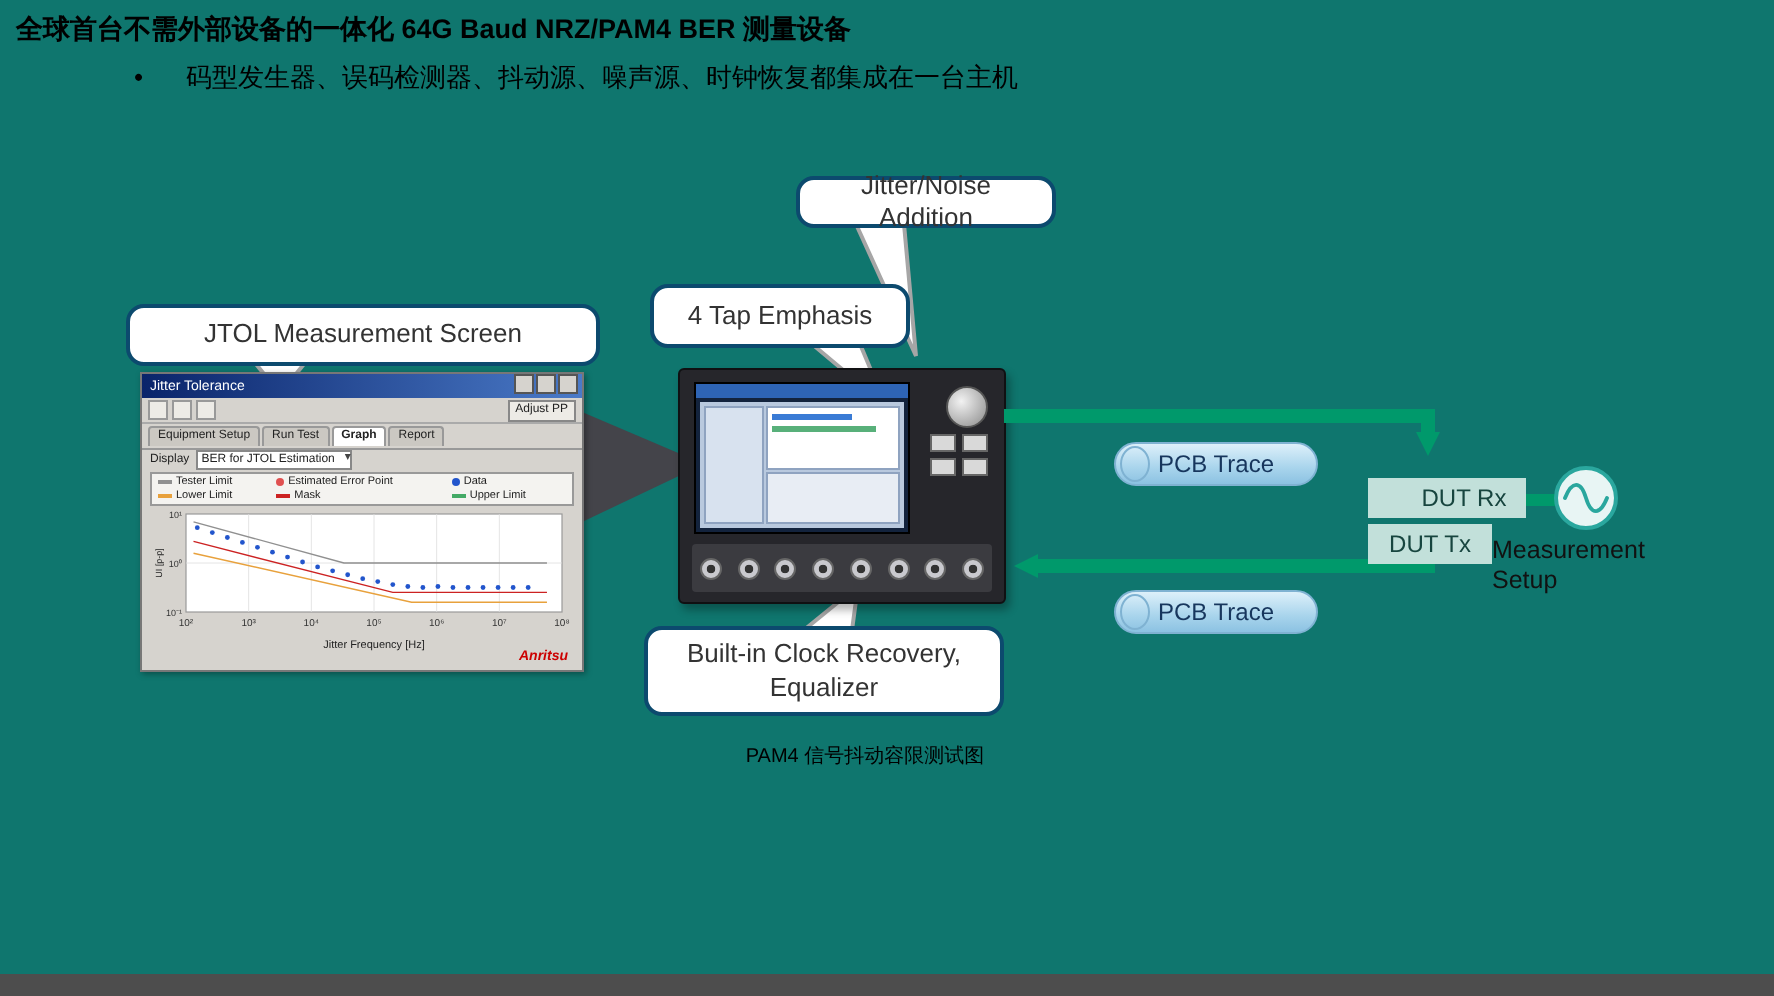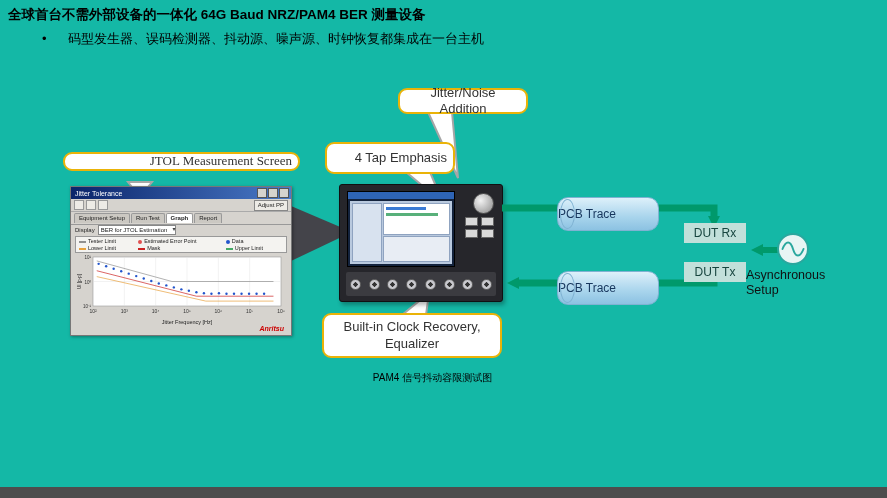--- a/index.html
+++ b/index.html
@@ -1,27 +1,27 @@
 <!DOCTYPE html>
 <html><head>
 <meta charset="utf-8">
 <style>
   html,body{margin:0;padding:0;background:#fff;}
-  .page{position:relative;width:887px;height:498px;background:#14b8a6;overflow:hidden;
+  .page{position:relative;width:887px;height:498px;background:#0f766e;overflow:hidden;
         font-family:"Liberation Sans",sans-serif;color:#000;}
 
   .slide-title{margin:6px 0 0 8px;font-size:13.5px;font-weight:700;}
-  ul.bullets{margin:6px 0 4px 0;padding-left:42px;list-style:none;}
+  ul.bullets{margin:6px 0 4px 0;padding-left:67px;list-style:none;}
   ul.bullets li{font-size:13px;margin-bottom:8px;}
   ul.bullets li::before{content:"•";display:inline-block;width:26px;font-size:13px;}
 
   .ov{position:absolute;left:0;top:0;pointer-events:none;}
 
-  .callout{position:absolute;background:#fff;border:2px solid #eab308;border-radius:9px;
-           display:flex;align-items:center;justify-content:flex-end;text-align:center;
+  .callout{position:absolute;background:#fff;border:2px solid #0c4a6e;border-radius:9px;
+           display:flex;align-items:center;justify-content:center;text-align:center;
            font-size:13px;color:#333;line-height:1.25;padding:2px 6px;box-sizing:border-box;}
 
   
   .jtol{position:absolute;left:70px;top:186px;width:220px;height:148px;background:#D6D3CE;
         border:1px solid #777;box-shadow:1px 1px 3px rgba(0,0,0,.35);font-size:6px;}
   .jt-titlebar{height:12px;background:linear-gradient(90deg,#0A246A,#4A7AC8);color:#fff;
         display:flex;align-items:center;padding:0 2px 0 4px;font-size:7px;}
   .jt-title{flex:1;white-space:nowrap;overflow:hidden;}
   .jt-winbtns i{display:inline-block;width:8px;height:8px;background:#D6D3CE;border:1px solid #555;margin-left:1px;}
   .jt-toolbar{height:12px;background:#D6D3CE;border-bottom:1px solid #aaa;display:flex;align-items:center;padding:0 3px;}
@@ -55,23 +55,23 @@
   .scr-sig2{position:absolute;left:36px;top:12px;width:52px;height:3px;background:#58B07A;}
   .inst-knob{position:absolute;right:8px;top:8px;width:19px;height:19px;border-radius:50%;
              background:radial-gradient(circle at 35% 35%,#F2F2F2,#8A8A8A);border:1px solid #555;}
   .inst-btn{position:absolute;width:11px;height:7px;background:#D9D9D9;border:1px solid #666;}
   .inst-ports{position:absolute;left:6px;right:6px;bottom:5px;height:24px;background:#3B3B40;border-radius:2px;
               display:flex;align-items:center;justify-content:space-around;}
   .inst-ports i{width:9px;height:9px;border-radius:50%;border:1px solid #666;
                 background:radial-gradient(circle,#333 32%,#C9C9CE 36%);}
 
   
-  .cyl{position:absolute;width:102px;height:34px;border-radius:11px;border:1px solid #7FB2D2;box-sizing:border-box;
+  .cyl{position:absolute;width:102px;height:22px;border-radius:11px;border:1px solid #7FB2D2;box-sizing:border-box;
        background:linear-gradient(#DDF0FA 0%,#A8D4EC 60%,#8CC2E2 100%);
-       display:flex;align-items:center;font-size:12px;color:#17365D;}
+       display:flex;align-items:center;justify-content:center;font-size:12px;color:#17365D;margin-top:24px;}
   .cyl::before{content:"";position:absolute;left:2px;top:1px;bottom:1px;width:13px;border-radius:50%;
        border:1px solid #7FB2D2;}
   .dut{position:absolute;left:684px;width:62px;height:20px;background:#C2E0DA;color:#17453F;
        display:flex;align-items:center;justify-content:center;font-size:12px;}
   .clock-circle{position:absolute;left:777px;top:233px;width:32px;height:32px;border-radius:50%;
        border:2px solid #2AA79E;background:#E8F5F4;box-sizing:border-box;}
   .async-label{position:absolute;left:746px;top:268px;width:100px;font-size:12.5px;color:#111;line-height:1.2;}
 
   .caption{position:absolute;left:330px;top:371px;width:205px;text-align:center;font-size:10px;color:#000;}
   .footer-bar{position:absolute;left:0;bottom:0;width:100%;height:11px;background:#4D4D4D;}
@@ -209,44 +209,44 @@
     <path d="M780 250 H760" fill="none" stroke="#00996B" stroke-width="6" marker-end="url(#ah)"></path>
   </svg>
 
   <div class="cyl" style="left:557px;top:197px;">
     <span>PCB Trace</span>
   </div>
   <div class="cyl" style="left:557px;top:271px;">
     <span>PCB Trace</span>
   </div>
 
-  <div class="dut" style="top:223px;">
+  <div class="dut" style="top:239px;padding-left:17px;">
     <span>DUT Rx</span>
   </div>
   <div class="dut" style="top:262px;">
     <span>DUT Tx</span>
   </div>
 
   <div class="clock-circle">
     <svg viewBox="0 0 32 32" width="28" height="28" style="display:block;margin:0 auto;">
       <path d="M4 16 C 8 6, 13 6, 16 16 S 24 26, 28 16" fill="none" stroke="#2AA79E" stroke-width="2.2" stroke-linecap="round"></path>
     </svg>
   </div>
   <div class="async-label">
-    <div>Asynchronous</div>
+    <div>Measurement</div>
     <div>Setup</div>
   </div>
 
   <div class="callout" style="left:398px;top:88px;width:130px;height:26px;">
     <span>Jitter/Noise Addition</span>
   </div>
   <div class="callout" style="left:325px;top:142px;width:130px;height:32px;">
     <span>4 Tap Emphasis</span>
   </div>
-  <div class="callout" style="left:63px;top:152px;width:237px;height:19px;font-family:Liberation Serif, serif;">
+  <div class="callout" style="left:63px;top:152px;width:237px;height:31px;">
     <span>JTOL Measurement Screen</span>
   </div>
   <div class="callout" style="left:322px;top:313px;width:180px;height:45px;">
     <span>Built-in Clock Recovery, Equalizer</span>
   </div>
 
   <div class="caption">PAM4 信号抖动容限测试图</div>
 
   <div class="footer-bar"></div>
 </div>

